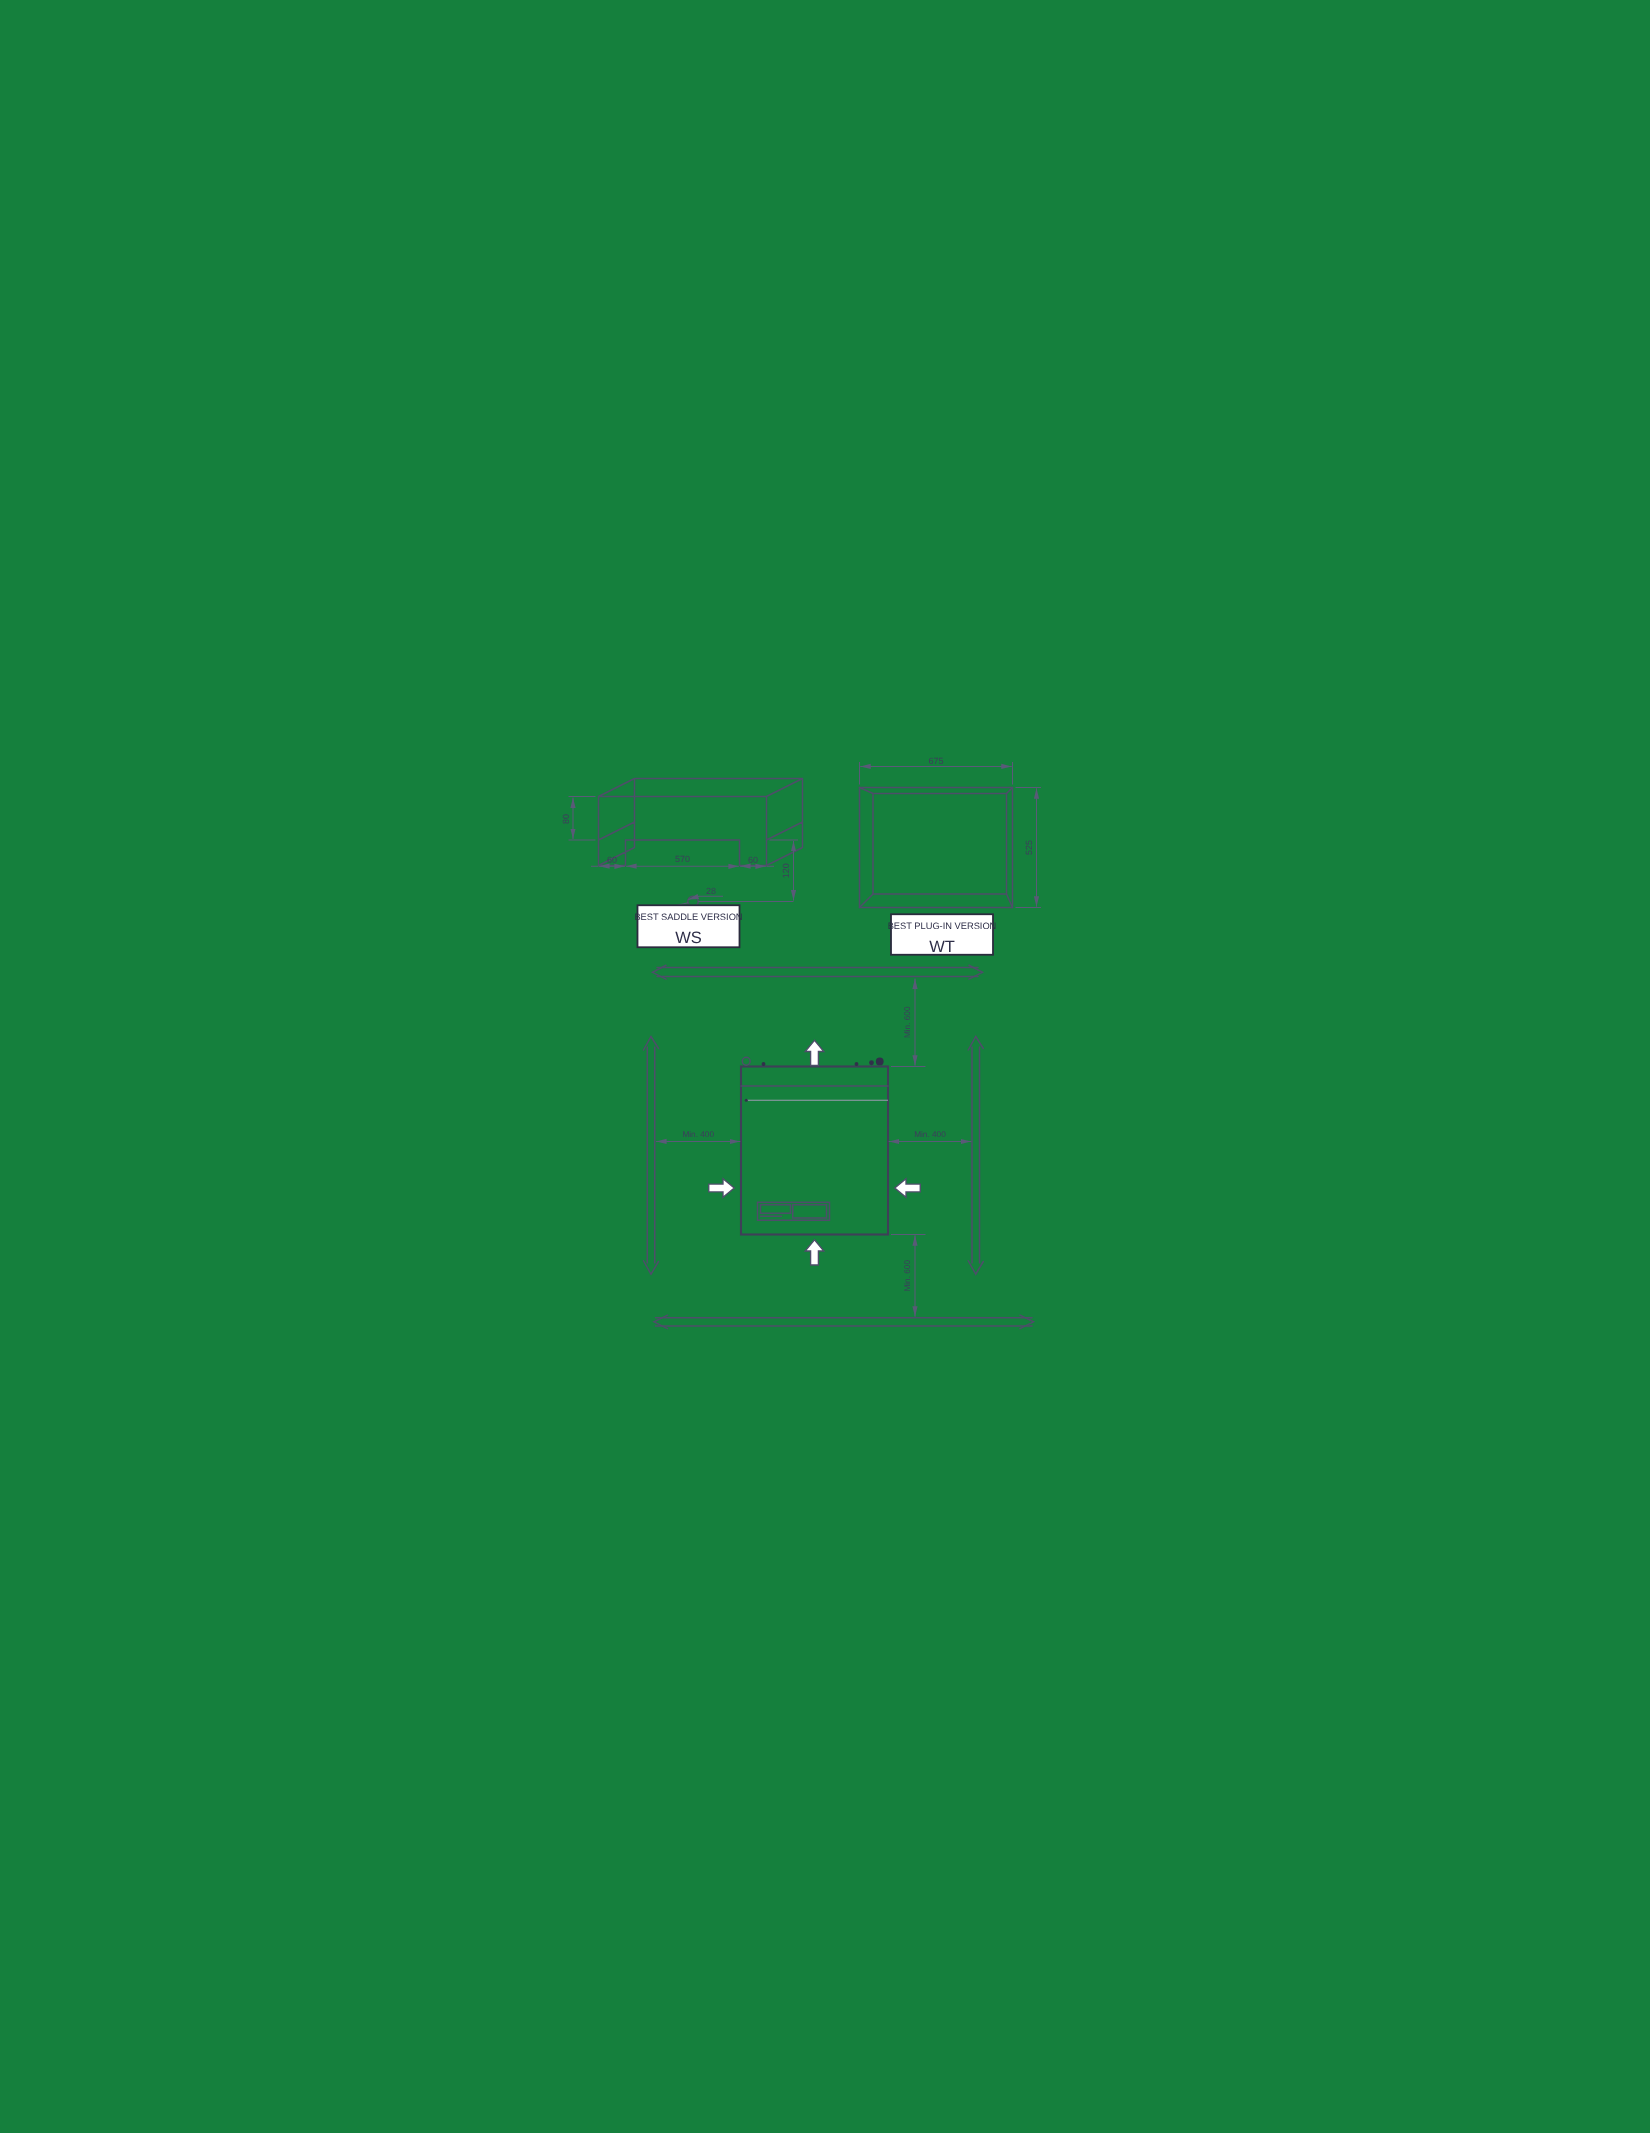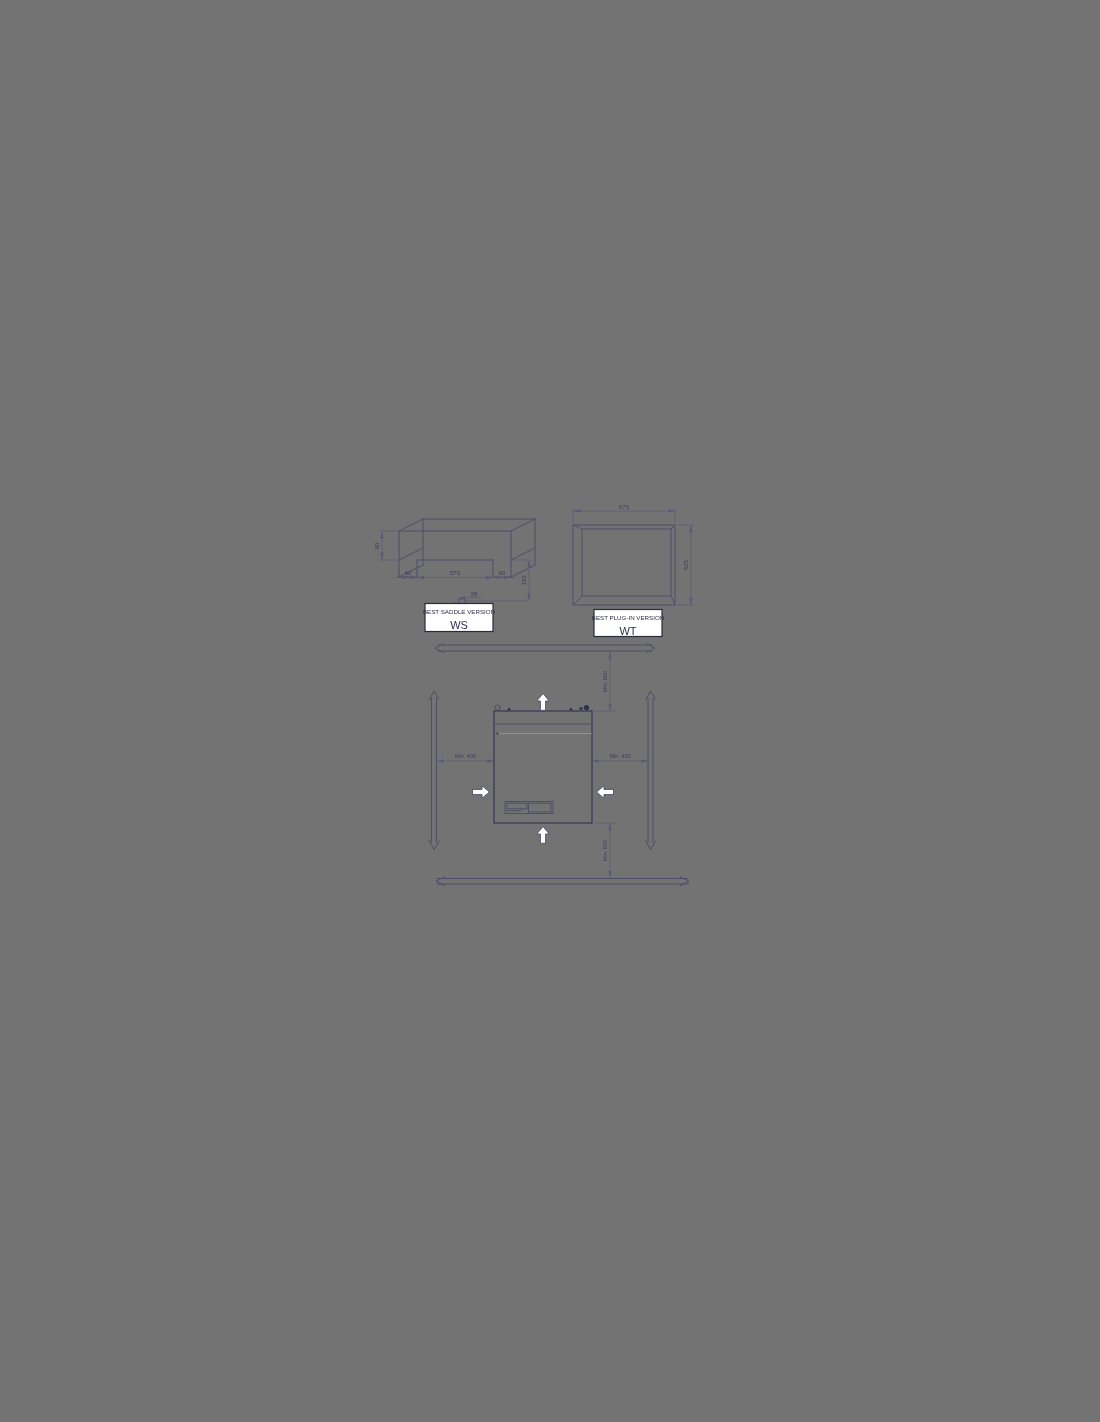--- a/index.html
+++ b/index.html
@@ -1,16 +1,16 @@
 <!DOCTYPE html>
 <html><head>
 <meta charset="utf-8">
 <style>
   html,body{margin:0;padding:0;background:#ffffff;}
-  .page{position:relative;width:1100px;height:1422px;background:#737373;overflow:hidden;
+  .page{position:relative;width:1100px;height:1422px;background:#15803d;overflow:hidden;
         font-family:"Liberation Sans",sans-serif;}
   svg{position:absolute;left:0;top:0;}
   .ol   {stroke:#4e4e6a;stroke-width:1;fill:none;stroke-linecap:round;}
   .olh  {stroke:#3f3f58;stroke-width:1.4;fill:none;}
   .dimln{stroke:#5a5a78;stroke-width:0.7;fill:none;}
   .ltln {stroke:#9b9bb0;stroke-width:0.7;fill:none;}
   .boxr {stroke:#2b2b3e;stroke-width:1.2;fill:#ffffff;}
   .hollow{fill:#ffffff;stroke:#4e4e6a;stroke-width:0.9;stroke-linejoin:miter;}
   .dot  {fill:#30304a;stroke:none;}
   text.dim   {font:6px "Liberation Sans",sans-serif;fill:#3d3d5c;}

